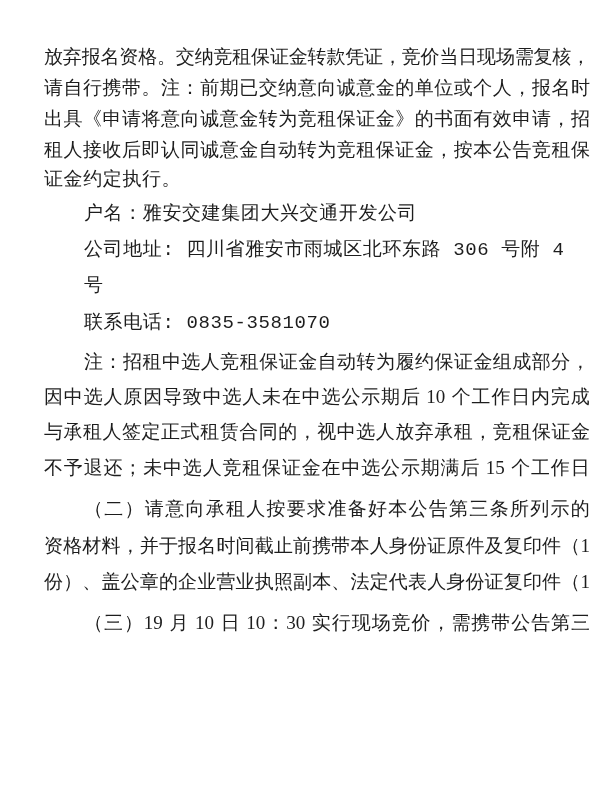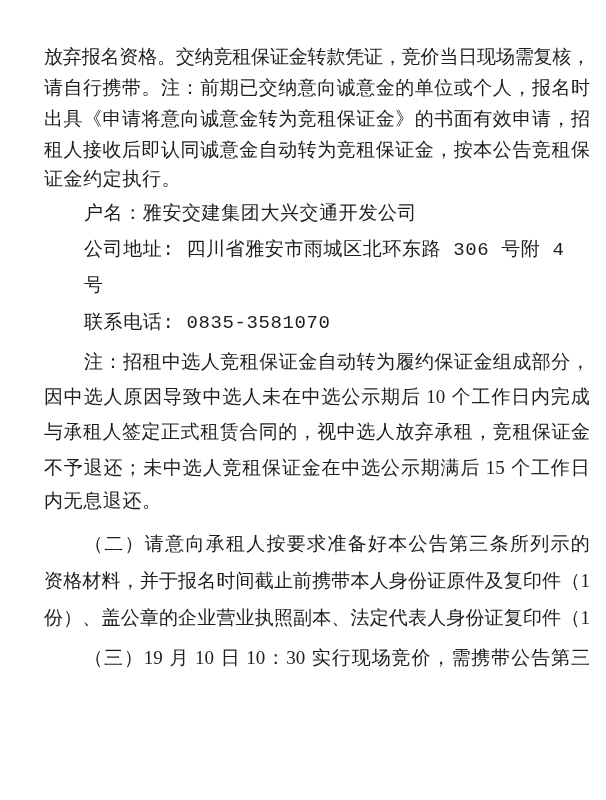--- a/index.html
+++ b/index.html
@@ -282,21 +282,20 @@
         <span>满</span>
         <span>后</span>
         <span>&nbsp;</span>
         <span>15</span>
         <span>&nbsp;</span>
         <span>个</span>
         <span>工</span>
         <span>作</span>
         <span>日</span>
       </div>
-    <div class="line">内无息退还。</div>
   </div>
 
   <div class="para item2">
     <div class="line fit indent">
         <span>（</span>
         <span>二</span>
         <span>）</span>
         <span>请</span>
         <span>意</span>
         <span>向</span>

